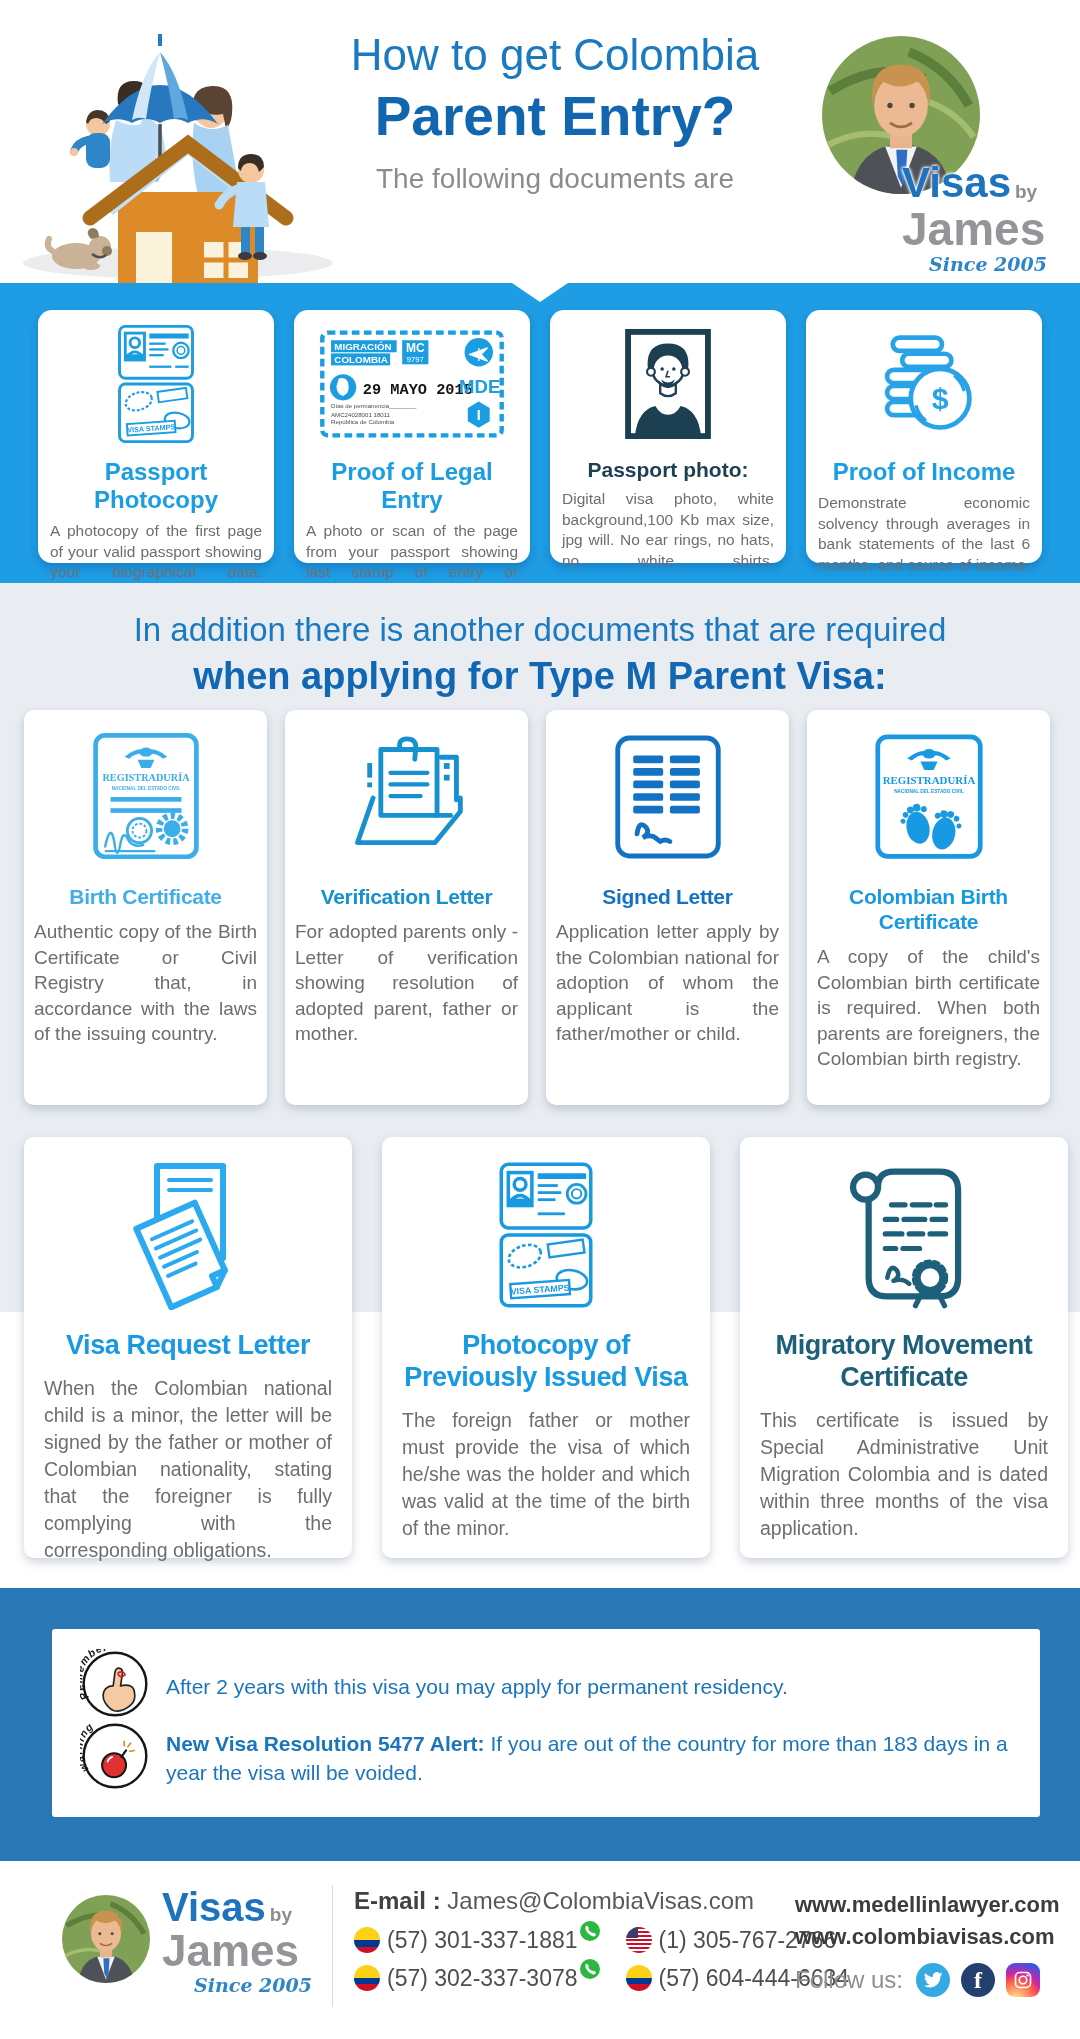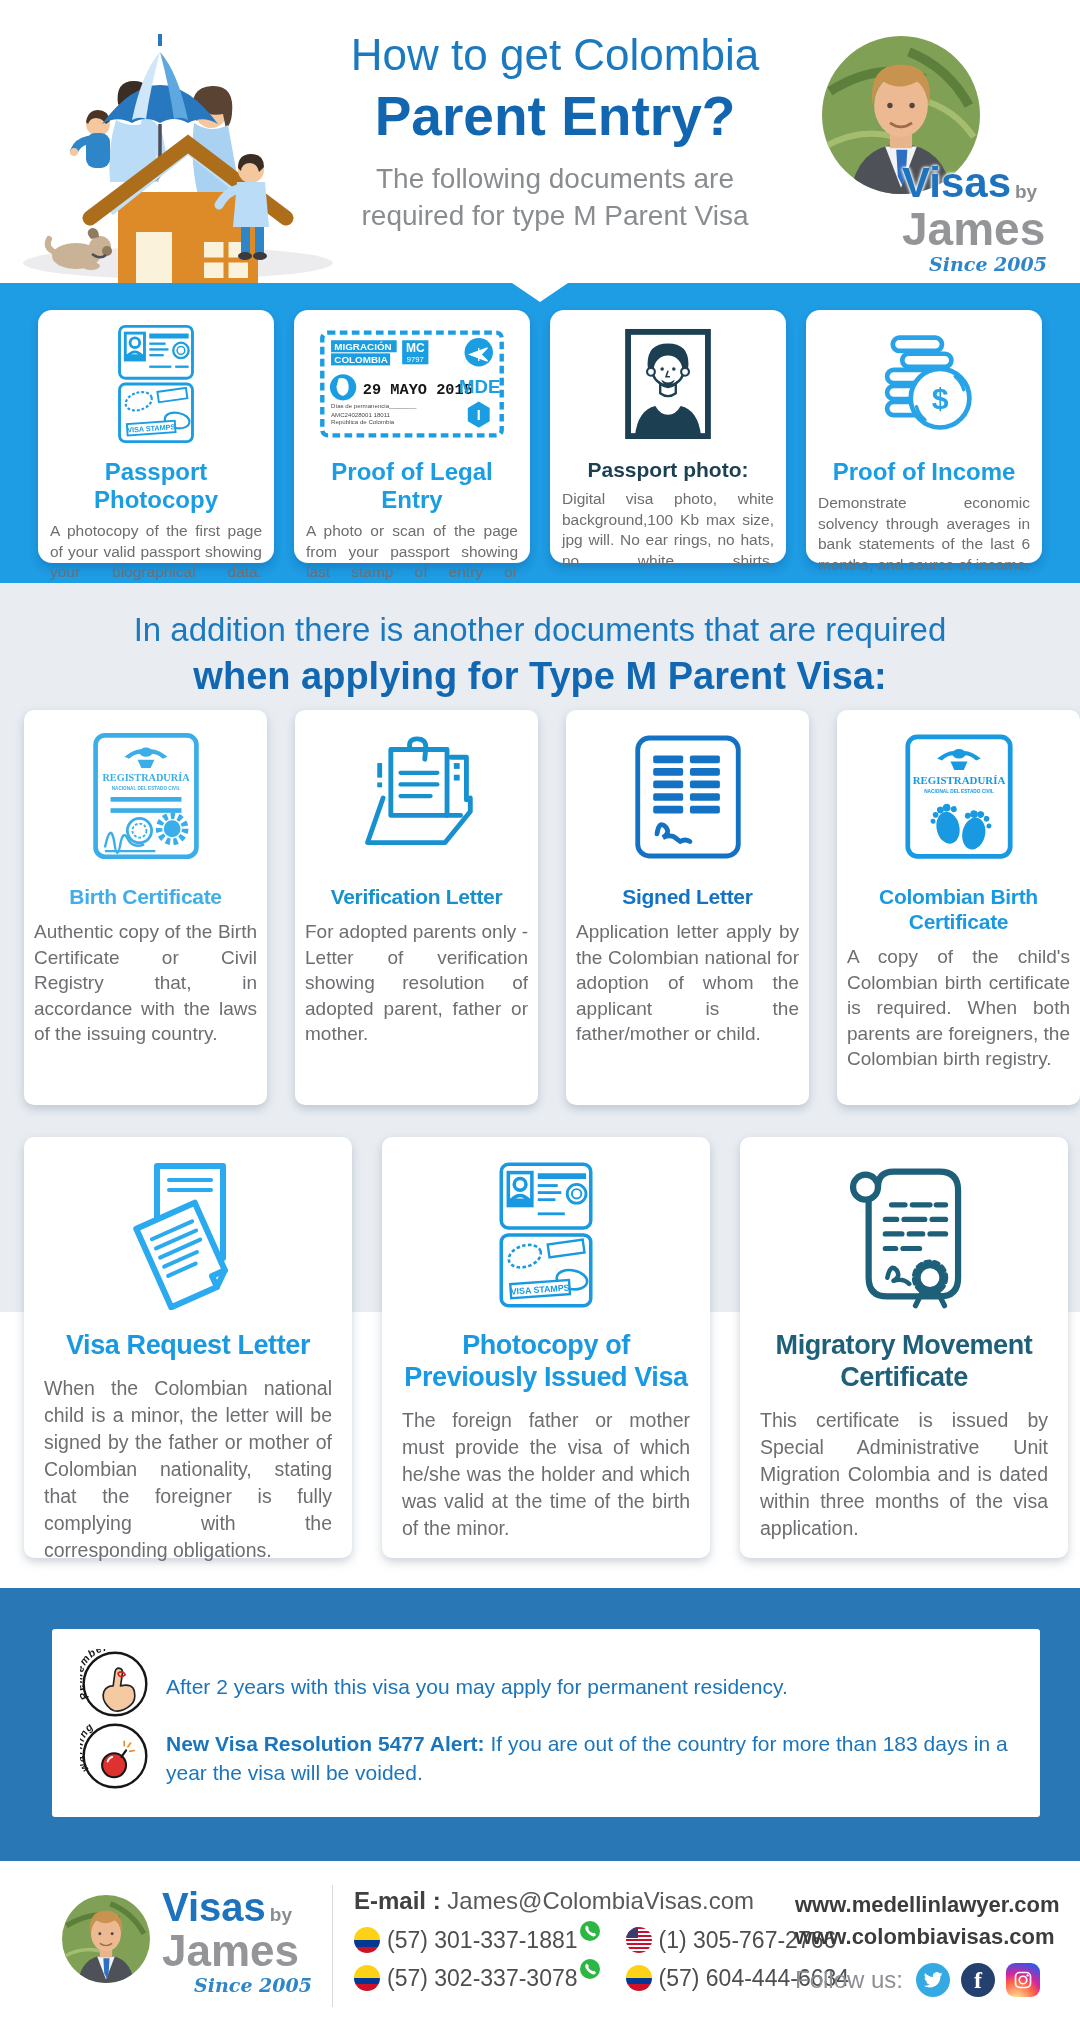--- a/index.html
+++ b/index.html
@@ -31,21 +31,21 @@
          padding:12px 12px 0 12px;box-shadow:0 5px 9px rgba(0,60,120,.25);}
   .bcard .icn-box{height:128px;display:flex;align-items:center;justify-content:center;}
   .bcard .bt{font-size:24px;font-weight:700;color:#1B9DE2;text-align:center;margin:8px 0 7px;}
   .bcard .bt.navy{color:#1C3F52;font-size:21px;}
   .bcard .bb{font-size:15.5px;line-height:20.5px;color:#6D6E71;text-align:justify;text-align-last:justify;}
   
   .graysec{position:absolute;left:0;top:583px;width:1080px;height:729px;background:#E9EDF2;}
   .ghead{position:absolute;left:0;top:28px;width:1080px;text-align:center;}
   .gh1{font-size:33px;color:#1B79C0;}
   .gh2{font-size:38px;font-weight:700;color:#1167B2;margin-top:6px;}
-  .row4{position:absolute;left:24px;top:127px;display:flex;gap:28px;}
+  .row4{position:absolute;left:24px;top:127px;display:flex;gap:18px;}
   .gcard{background:#fff;border-radius:10px;box-sizing:border-box;
          box-shadow:0 4px 10px rgba(110,125,150,.35);}
   .gcard.c4{width:243px;height:395px;padding:10px 10px 0;}
   .c4 .icn-box{height:158px;display:flex;align-items:center;justify-content:center;}
   .c4 .gt{font-size:21px;font-weight:700;text-align:center;letter-spacing:-.3px;margin:6px 0 10px;line-height:25px;}
   .c4 .gb{font-size:19px;line-height:25.5px;color:#6D6E71;text-align:justify;}
   .t-sky{color:#41AEE9;}.t-cyan{color:#1790D0;}.t-mid{color:#1472C4;}.t-az{color:#1899E2;}
   .row3{position:absolute;left:24px;top:554px;display:flex;gap:30px;}
   .gcard.c3{width:328px;height:421px;padding:14px 20px 0;}
   .c3 .icn-box{height:172px;display:flex;align-items:center;justify-content:center;}
@@ -143,21 +143,20 @@
         <path d="M74,234 q8,6 14,1" stroke="#4E4E55" stroke-width="2.5" fill="none"></path>
         <ellipse cx="73" cy="246" rx="9" ry="4" fill="#C9B295"></ellipse>
       </svg>
     </span>
 
     <div class="hero-title">
       <div class="ht1">How to get Colombia</div>
       <div class="ht2">Parent Entry?</div>
       <div class="hsub">
         <div>The following documents are</div>
-        <div>required for type M Parent Visa</div>
       </div>
     </div>
 
     <span class="portrait">
       <svg width="158" height="158" viewBox="0 0 100 100">
         <defs>
             <clipPath id="c-hero">
               <circle cx="50" cy="50" r="50"></circle>
             </clipPath>
           </defs>

